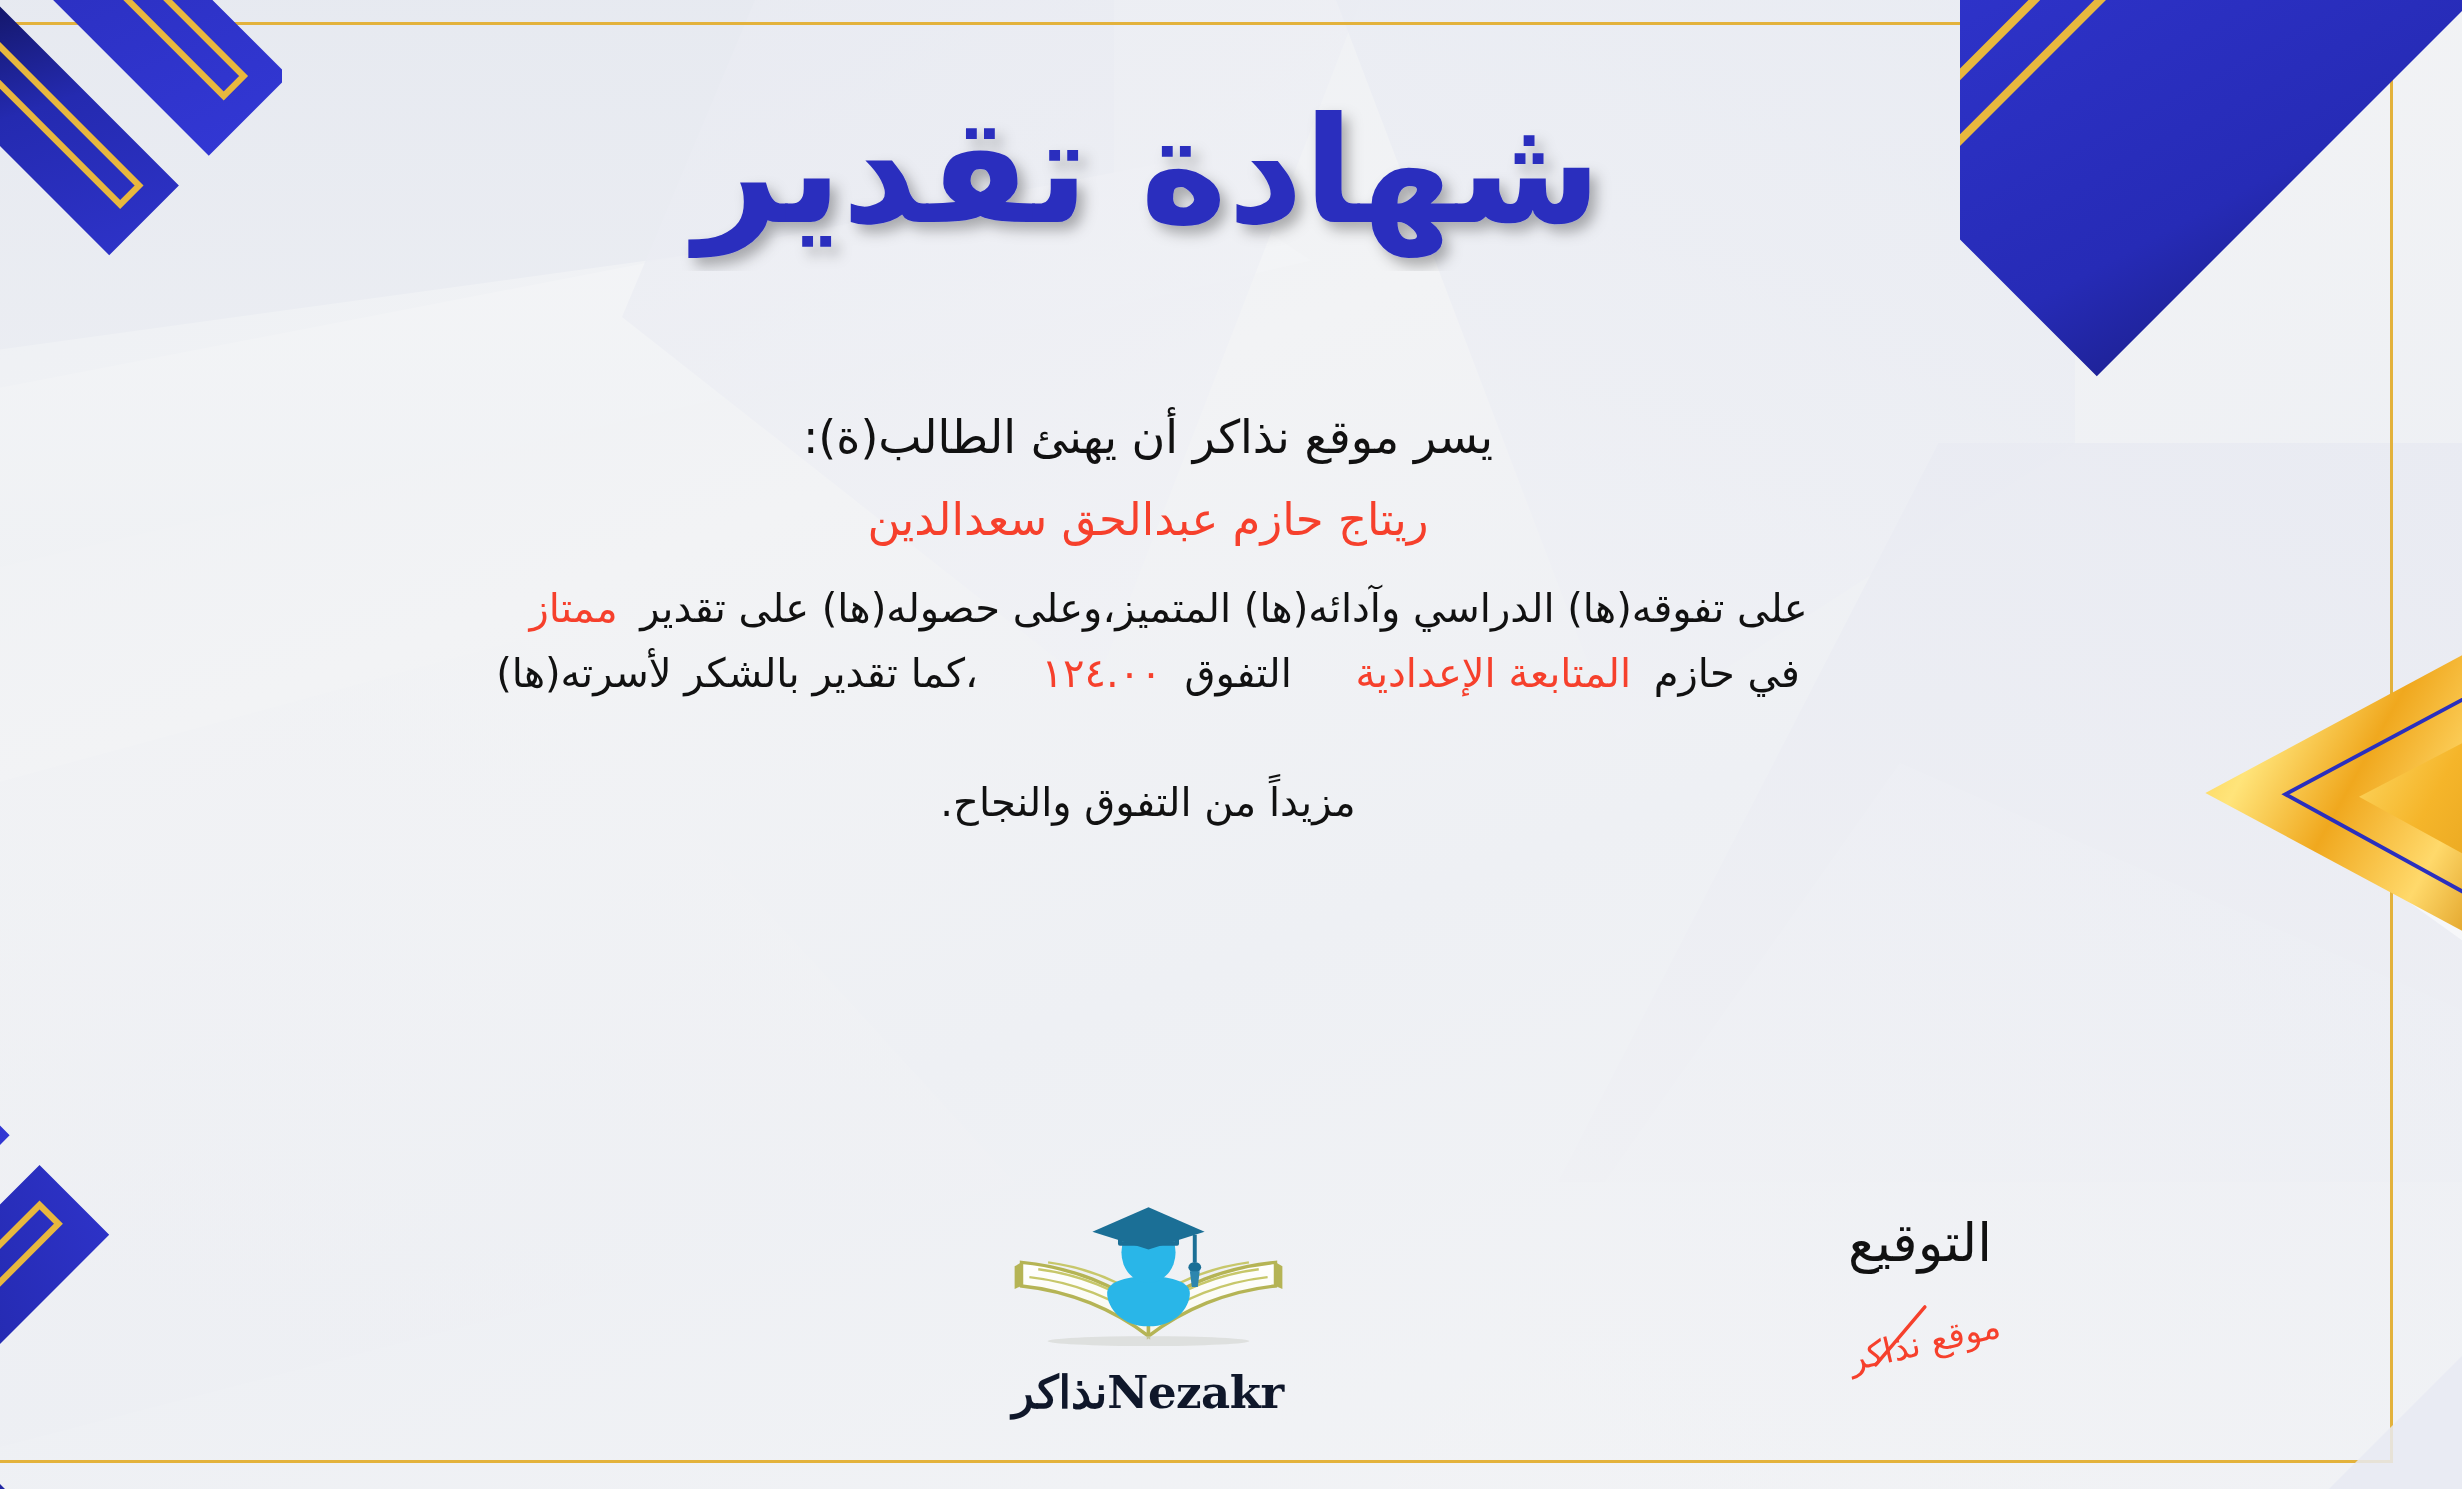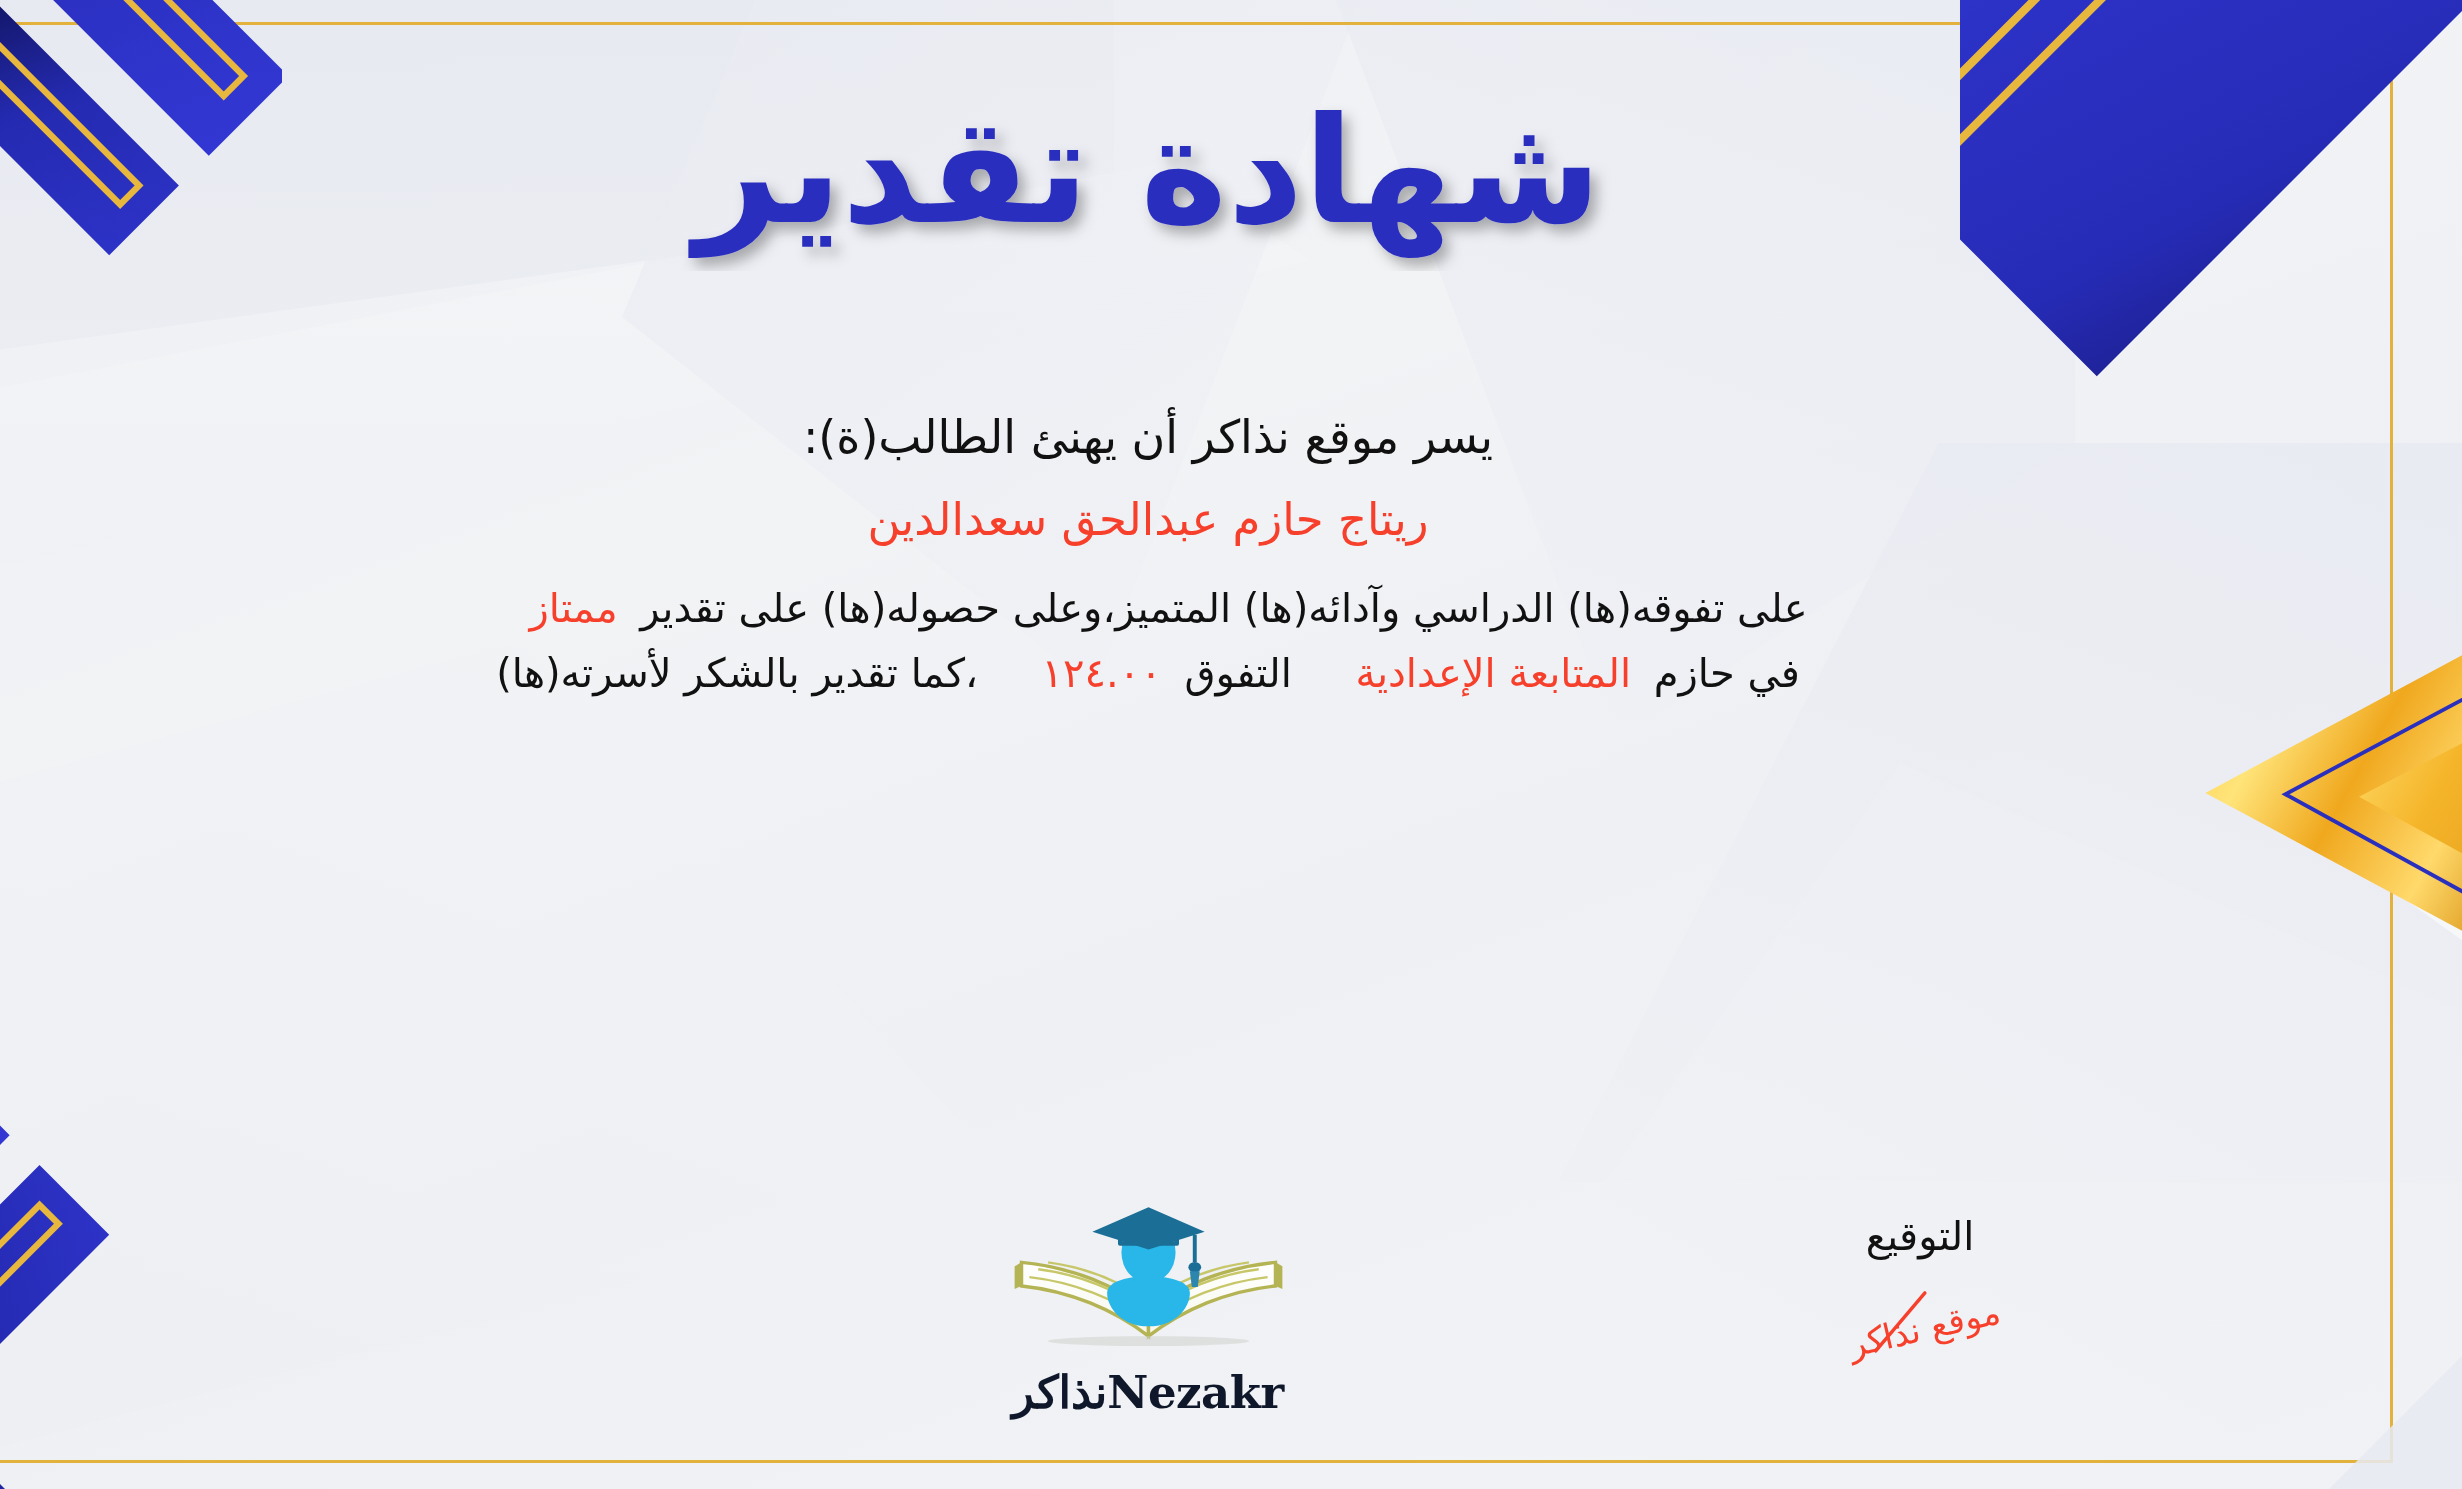--- a/index.html
+++ b/index.html
@@ -173,21 +173,21 @@
   }
 
   .sig-area {
     position: absolute;
     right: 315px;
     top: 0;
     width: 276px;
     text-align: center;
   }
   .sig-label {
-    font-size: 40px;
+    font-size: 53px;
     color: #111111;
     line-height: 1.1;
   }
   .sig-mark {
     margin-top: 13.8px;
   }
 
   .logo-area {
     position: absolute;
     left: 50%;
@@ -322,20 +322,21 @@
       <div class="line-greeting">يسر موقع نذاكر أن يهنئ الطالب(ة):</div>
 
       <div class="line-student-name">ريتاج حازم عبدالحق سعدالدين</div>
 
       <div class="para">
         <span>على تفوقه(ها) الدراسي وآدائه(ها) المتميز،وعلى حصوله(ها) على تقدير</span><span class="gap"></span><span class="hl">ممتاز</span>
         <br>
         <span>في حازم</span><span class="gap"></span><span class="hl">المتابعة الإعدادية</span><span class="gap"></span><span>التفوق</span><span class="gap"></span><span class="hl">١٢٤.٠٠</span><span class="gap"></span><span>،كما تقدير بالشكر لأسرته(ها)</span>
         <br>
         <br>
+        <span>مزيداً من التفوق والنجاح.</span>
       </div>
 
     </div>
 
     <div class="footer">
 
       <div class="sig-area">
         <div class="sig-label">التوقيع</div>
         <div class="sig-mark">
           <svg width="236" height="94" viewBox="0 0 480 190" xmlns="http://www.w3.org/2000/svg">

